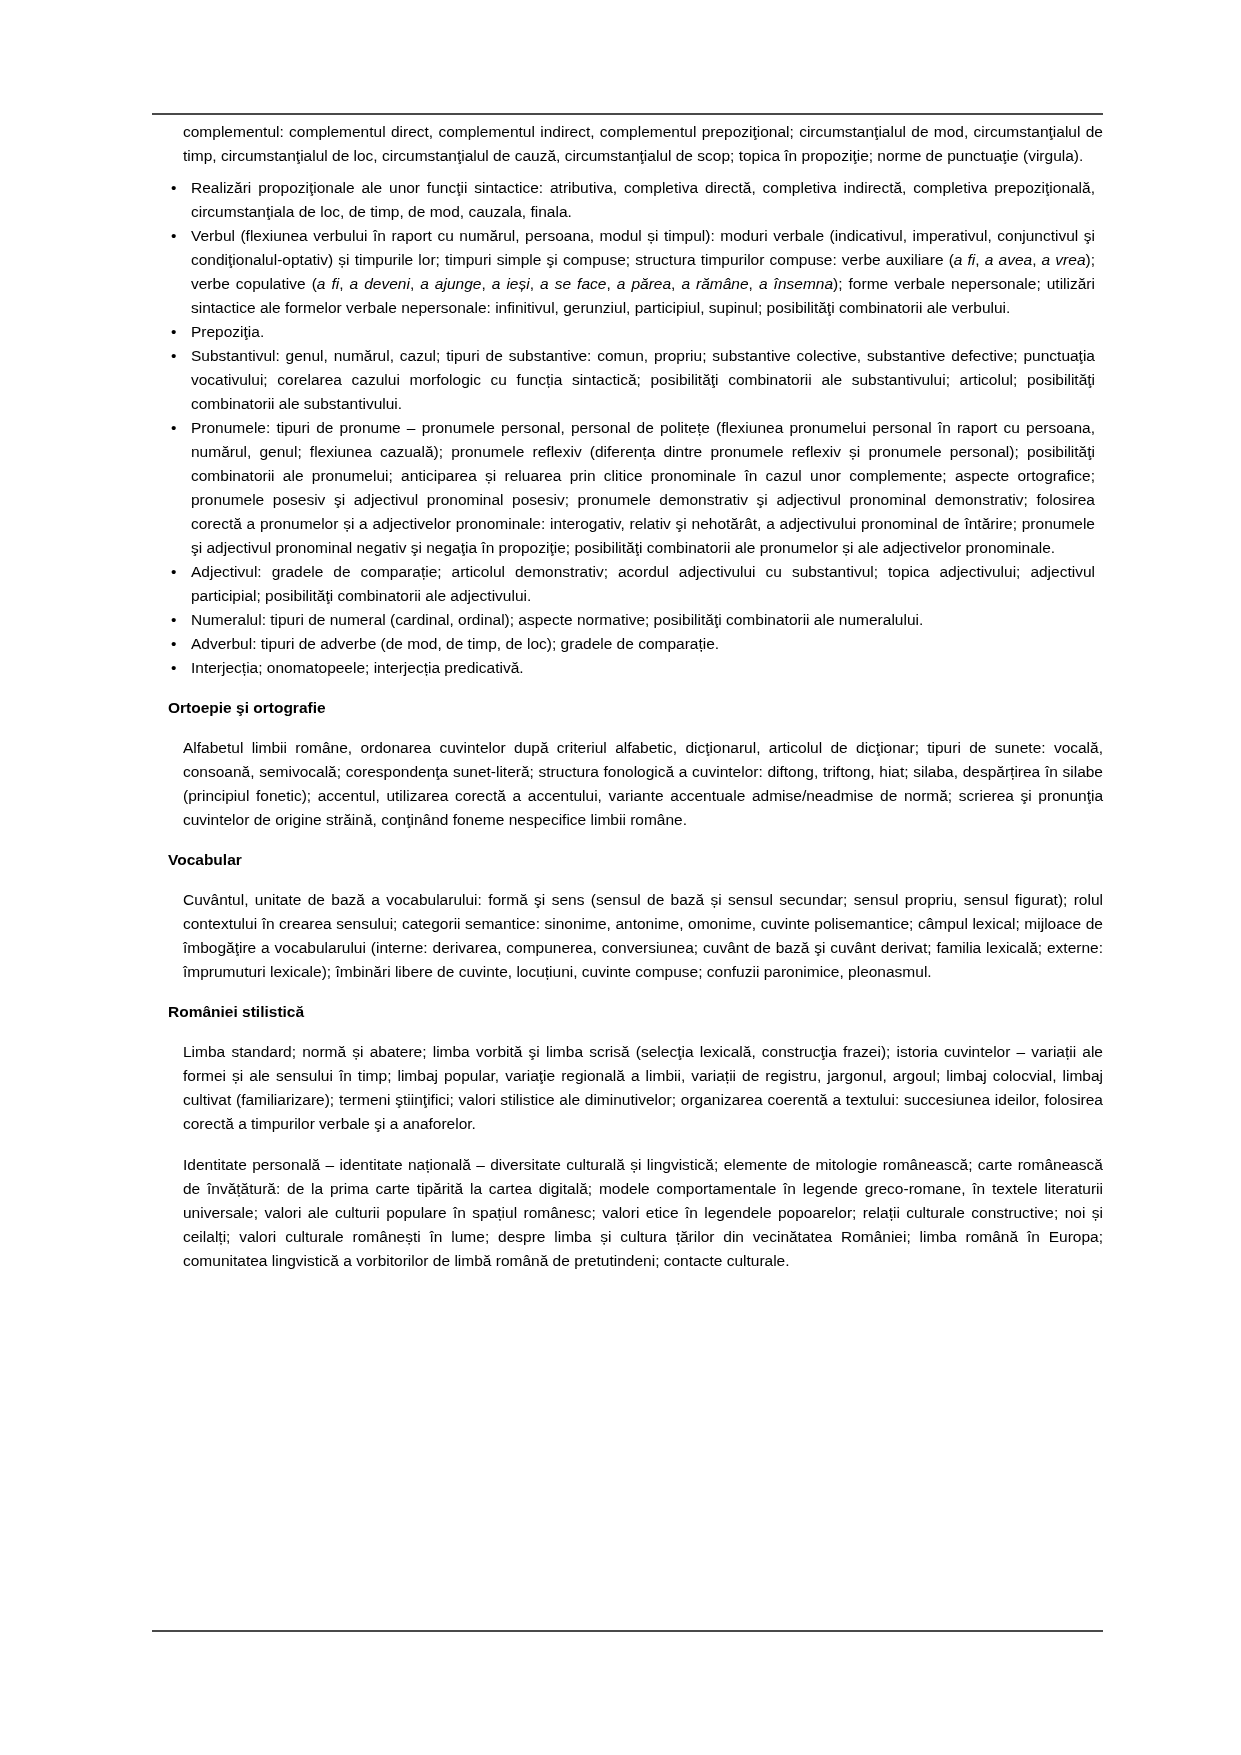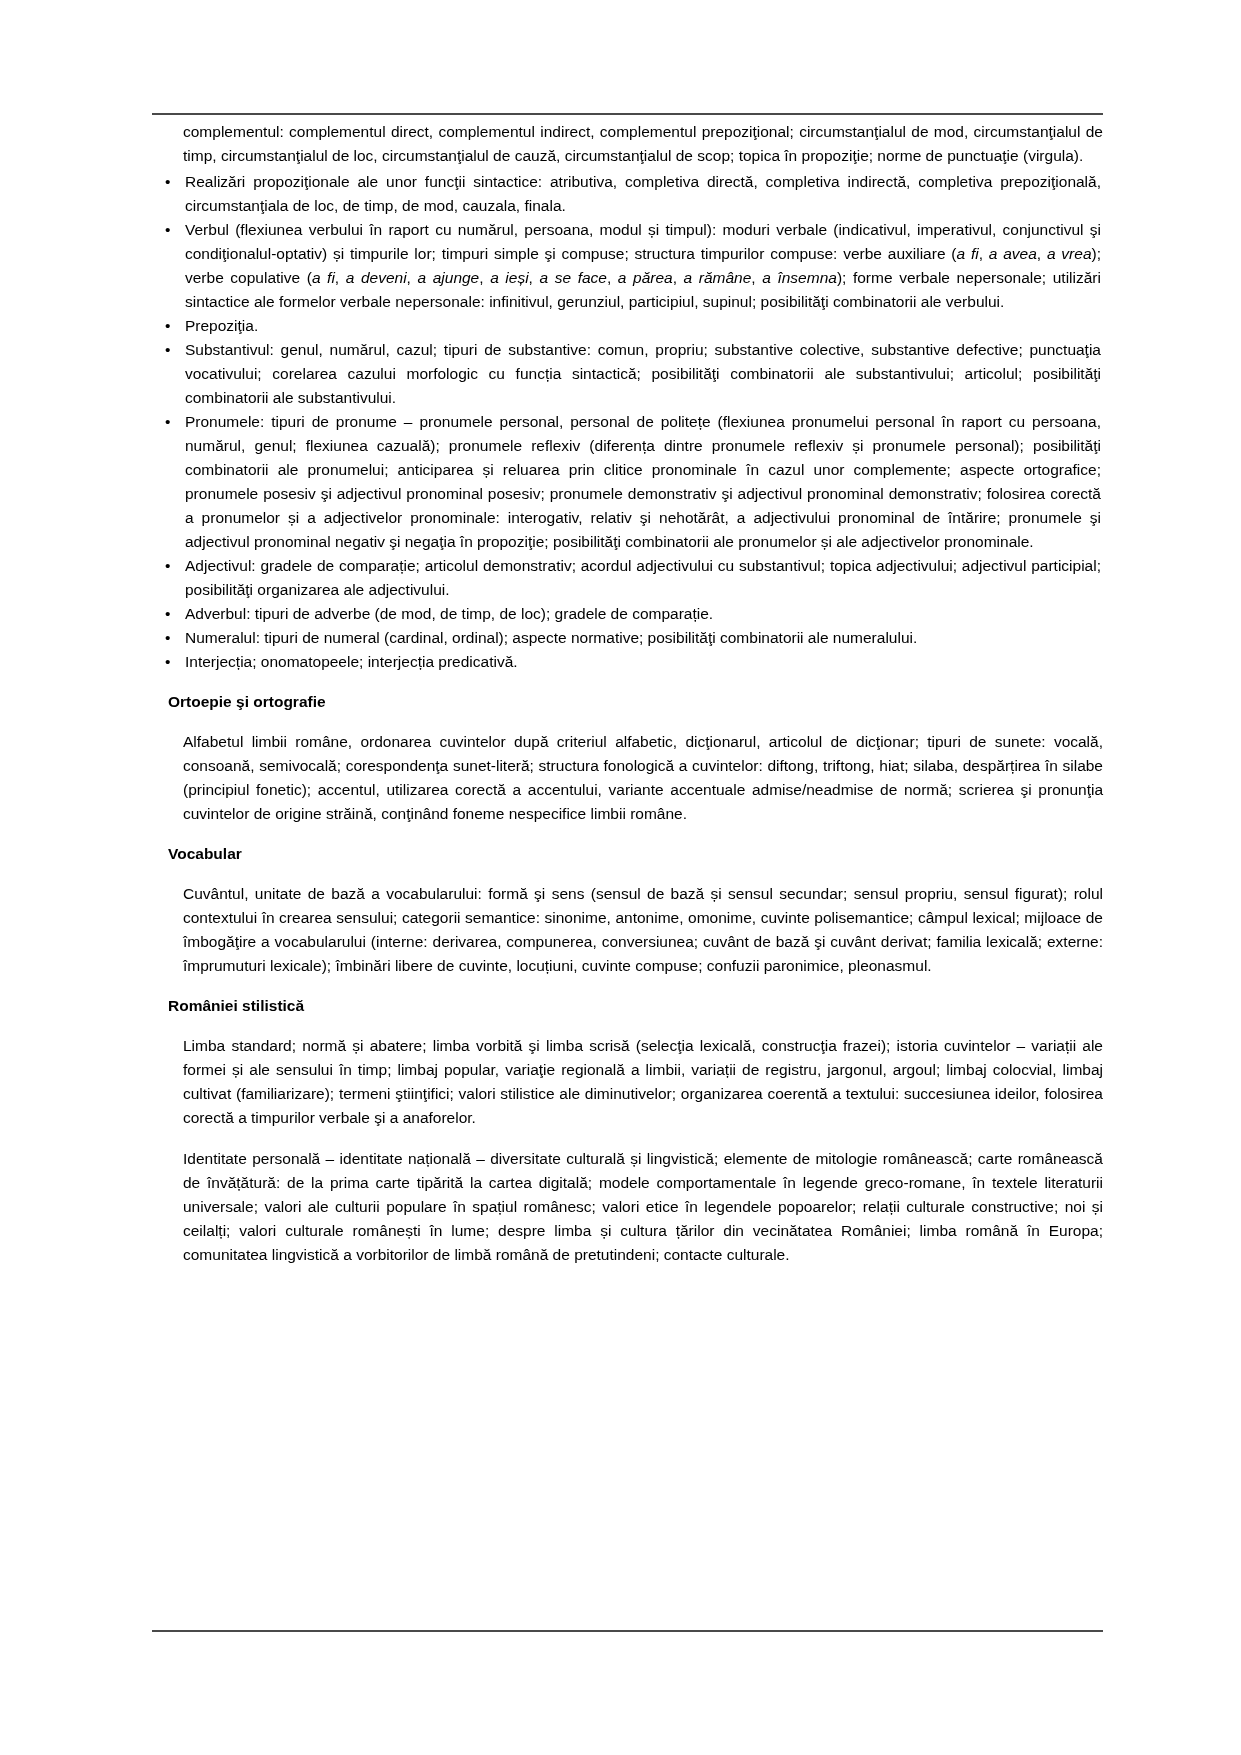--- a/index.html
+++ b/index.html
@@ -27,21 +27,21 @@
     position:absolute;
     left:152px;
     top:120px;
     width:951px;
   }
   p { margin:0; }
   .justify { text-align:justify; }
   .indent { padding-left:31px; }
   ul.bullets {
     list-style:none;
-    margin:2px;
+    margin:8px;
     padding:0;
   }
   ul.bullets li {
     position:relative;
     padding-left:31px;
     text-align:justify;
   }
   ul.bullets li::before {
     content:"\2022";
     position:absolute;
@@ -73,23 +73,23 @@
 
   <div class="content">
     <p class="justify indent">complementul: complementul direct, complementul indirect, complementul prepoziţional; circumstanţialul de mod, circumstanţialul de timp, circumstanţialul de loc, circumstanţialul de cauză, circumstanţialul de scop; topica în propoziţie; norme de punctuaţie (virgula).</p>
 
     <ul class="bullets" id="bullet-list">
         <li><span>Realizări propoziţionale ale unor funcţii sintactice: atributiva, completiva directă, completiva indirectă, completiva prepoziţională, circumstanţiala de loc, de timp, de mod, cauzala, finala.</span></li>
         <li><span>Verbul (flexiunea verbului în raport cu numărul, persoana, modul și timpul): moduri verbale (indicativul, imperativul, conjunctivul şi condiţionalul-optativ) și timpurile lor; timpuri simple şi compuse; structura timpurilor compuse: verbe auxiliare (</span><em>a fi</em><span>, </span><em>a avea</em><span>, </span><em>a vrea</em><span>); verbe copulative (</span><em>a fi</em><span>, </span><em>a deveni</em><span>, </span><em>a ajunge</em><span>, </span><em>a ieși</em><span>, </span><em>a se face</em><span>, </span><em>a părea</em><span>, </span><em>a rămâne</em><span>, </span><em>a însemna</em><span>); forme verbale nepersonale; utilizări sintactice ale formelor verbale nepersonale: infinitivul, gerunziul, participiul, supinul; posibilităţi combinatorii ale verbului.</span></li>
         <li><span>Prepoziţia.</span></li>
         <li><span>Substantivul: genul, numărul, cazul; tipuri de substantive: comun, propriu; substantive colective, substantive defective; punctuaţia vocativului; corelarea cazului morfologic cu funcția sintactică; posibilităţi combinatorii ale substantivului; articolul; posibilităţi combinatorii ale substantivului.</span></li>
         <li><span>Pronumele: tipuri de pronume – pronumele personal, personal de politețe (flexiunea pronumelui personal în raport cu persoana, numărul, genul; flexiunea cazuală); pronumele reflexiv (diferența dintre pronumele reflexiv și pronumele personal); posibilităţi combinatorii ale pronumelui; anticiparea și reluarea prin clitice pronominale în cazul unor complemente;  aspecte ortografice; pronumele posesiv şi adjectivul pronominal posesiv; pronumele demonstrativ şi adjectivul pronominal demonstrativ; folosirea corectă a pronumelor și a adjectivelor pronominale: interogativ, relativ şi nehotărât, a adjectivului pronominal de întărire; pronumele şi adjectivul pronominal negativ şi negaţia în propoziţie; posibilităţi combinatorii ale pronumelor și ale adjectivelor pronominale.</span></li>
-        <li><span>Adjectivul: gradele de comparație; articolul demonstrativ; acordul adjectivului cu substantivul; topica adjectivului; adjectivul participial; posibilităţi organizarea ale adjectivului.</span></li>
+        <li><span>Adjectivul: gradele de comparație; articolul demonstrativ; acordul adjectivului cu substantivul; topica adjectivului; adjectivul participial; posibilităţi combinatorii ale adjectivului.</span></li>
+        <li><span>Numeralul: tipuri de numeral (cardinal, ordinal); aspecte normative; posibilităţi combinatorii ale numeralului.</span></li>
         <li><span>Adverbul: tipuri de adverbe (de mod, de timp, de loc); gradele de comparație.</span></li>
-        <li><span>Numeralul: tipuri de numeral (cardinal, ordinal); aspecte normative; posibilităţi combinatorii ale numeralului.</span></li>
         <li><span>Interjecția; onomatopeele; interjecția predicativă.</span></li>
       </ul>
 
     <section>
       <h2 class="heading">Ortoepie şi ortografie</h2>
       <p class="justify indent">Alfabetul limbii române, ordonarea cuvintelor după criteriul alfabetic, dicţionarul, articolul de dicţionar; tipuri de sunete: vocală, consoană, semivocală; corespondenţa sunet-literă; structura fonologică a cuvintelor: diftong, triftong, hiat; silaba, despărțirea în silabe (principiul fonetic); accentul, utilizarea corectă a accentului, variante accentuale admise/neadmise de normă; scrierea şi pronunţia cuvintelor de origine străină, conţinând foneme nespecifice limbii române.</p>
     </section>
 
     <section>
       <h2 class="heading">Vocabular</h2>

